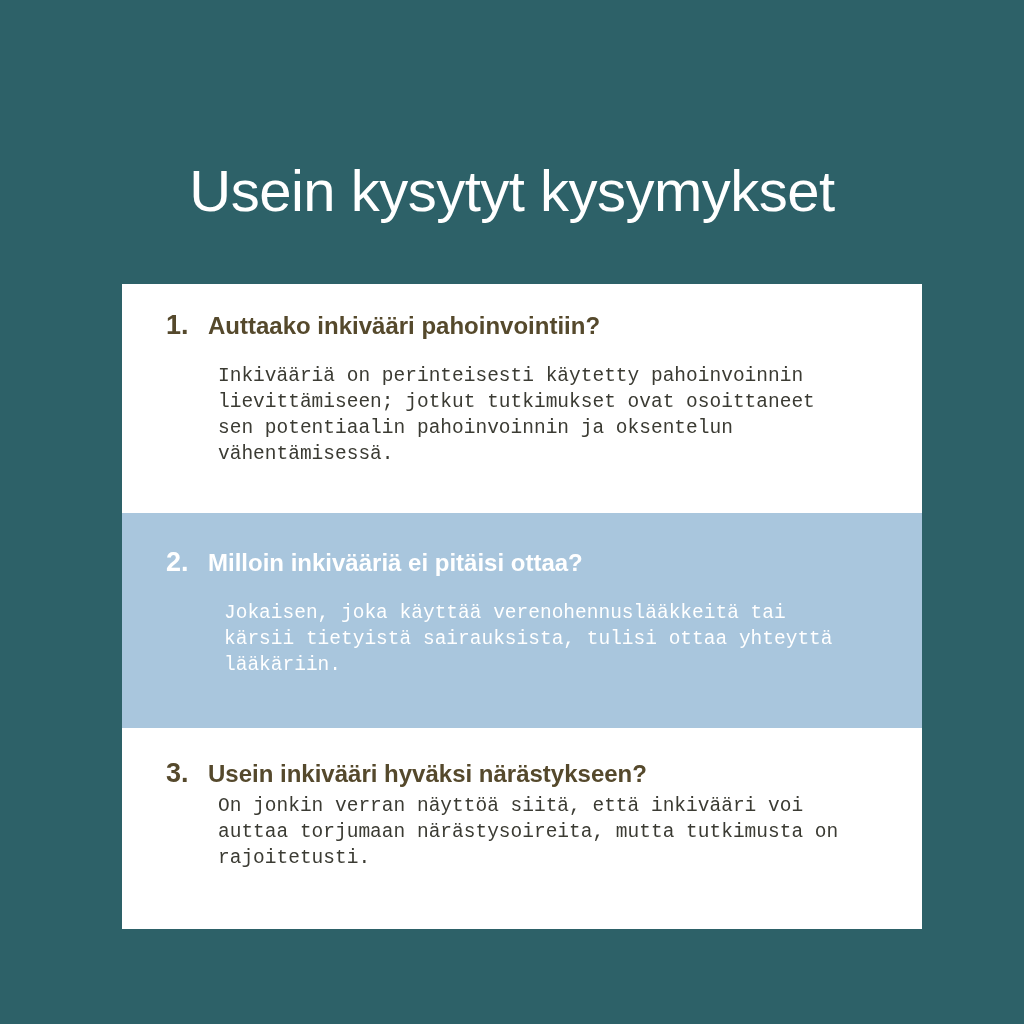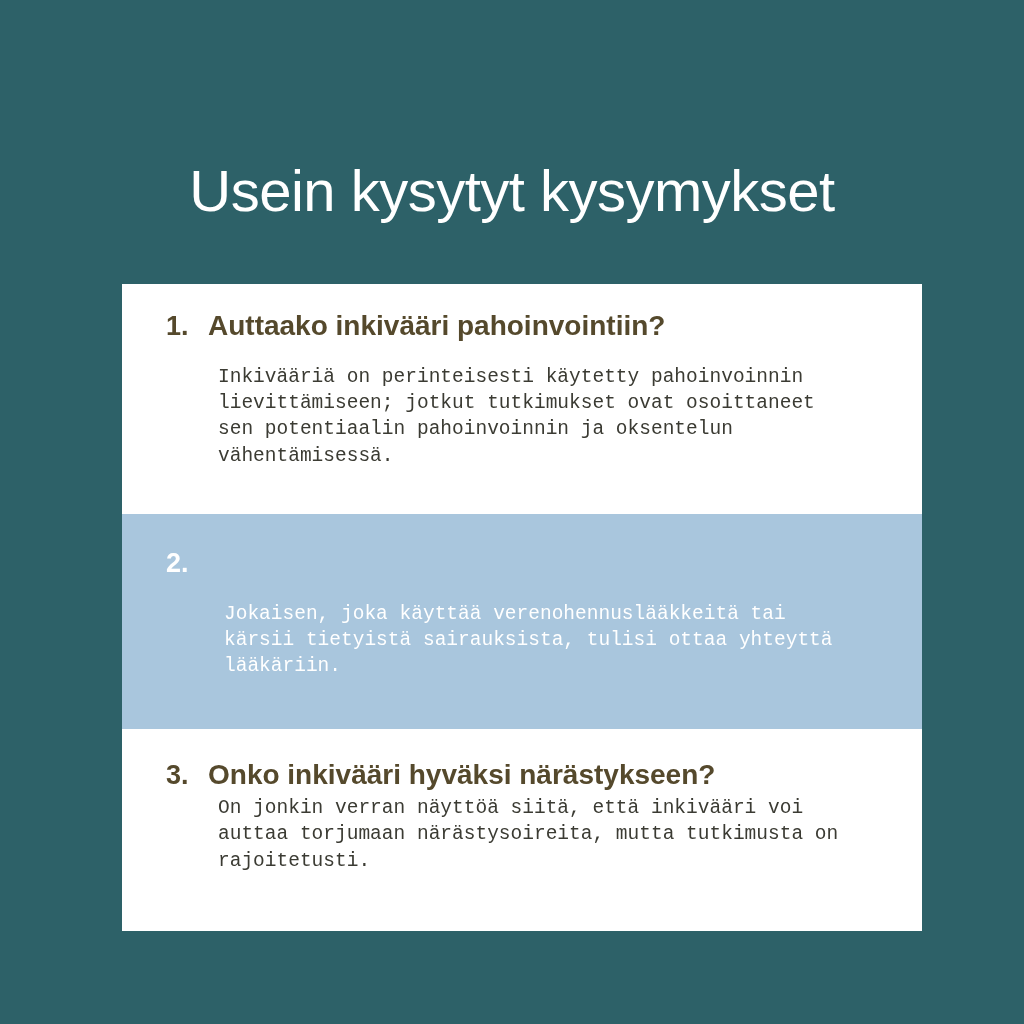--- a/index.html
+++ b/index.html
@@ -56,21 +56,21 @@
     gap: 16px;
   }
   .q-num {
     font-size: 27px;
     font-weight: 700;
     color: #55492c;
     flex: 0 0 auto;
     min-width: 26px;
   }
   .q-text {
-    font-size: 28px;
+    font-size: 24px;
     font-weight: 700;
     color: #55492c;
     line-height: 1.15;
   }
   .faq-item.blue .q-num,
   .faq-item.blue .q-text {
     color: #ffffff;
     font-weight: 700;
   }
   .a-text {
@@ -107,26 +107,27 @@
       <div class="q-row">
         <span class="q-num">1.</span>
         <span class="q-text">Auttaako inkivääri pahoinvointiin?</span>
       </div>
       <p class="a-text">Inkivääriä on perinteisesti käytetty pahoinvoinnin lievittämiseen; jotkut tutkimukset ovat osoittaneet sen potentiaalin pahoinvoinnin ja oksentelun vähentämisessä.</p>
     </div>
 
     <div class="faq-item blue">
       <div class="q-row">
         <span class="q-num">2.</span>
+        <span class="q-text">Milloin inkivääriä ei pitäisi ottaa?</span>
       </div>
       <p class="a-text">Jokaisen, joka käyttää verenohennuslääkkeitä tai kärsii tietyistä sairauksista, tulisi ottaa yhteyttä lääkäriin.</p>
     </div>
 
     <div class="faq-item light tight last">
       <div class="q-row">
         <span class="q-num">3.</span>
-        <span class="q-text">Onko inkivääri hyväksi närästykseen?</span>
+        <span class="q-text">Usein inkivääri hyväksi närästykseen?</span>
       </div>
       <p class="a-text">On jonkin verran näyttöä siitä, että inkivääri voi auttaa torjumaan närästysoireita, mutta tutkimusta on rajoitetusti.</p>
     </div>
 
   </div>
 </div>
 
 </body></html>

